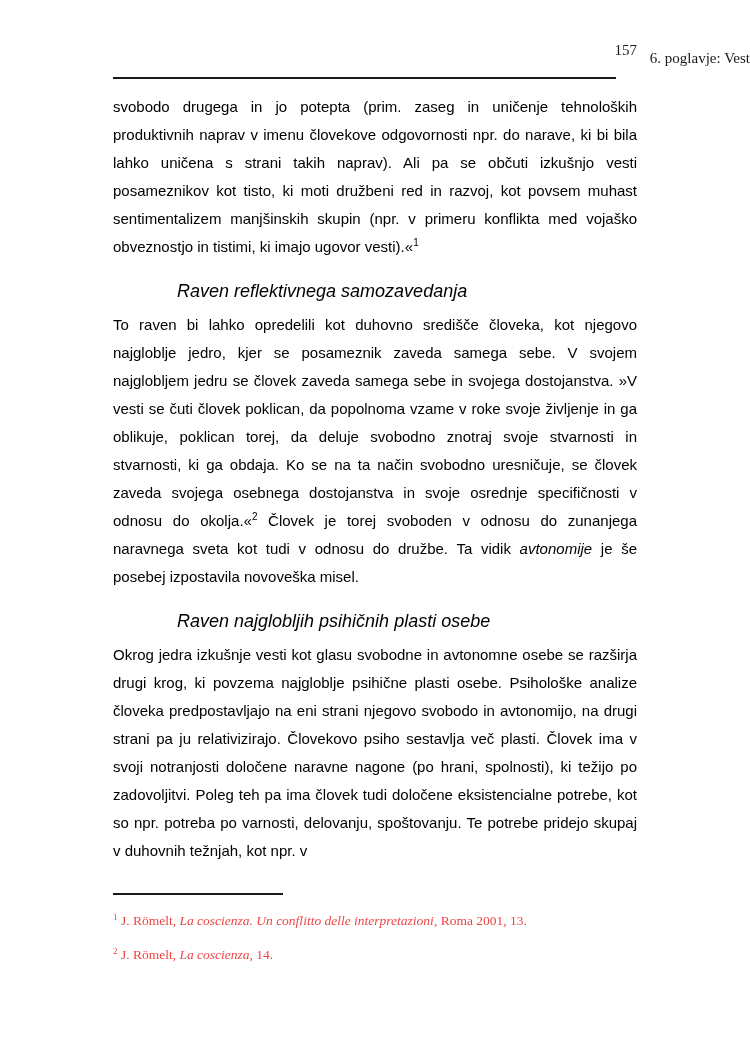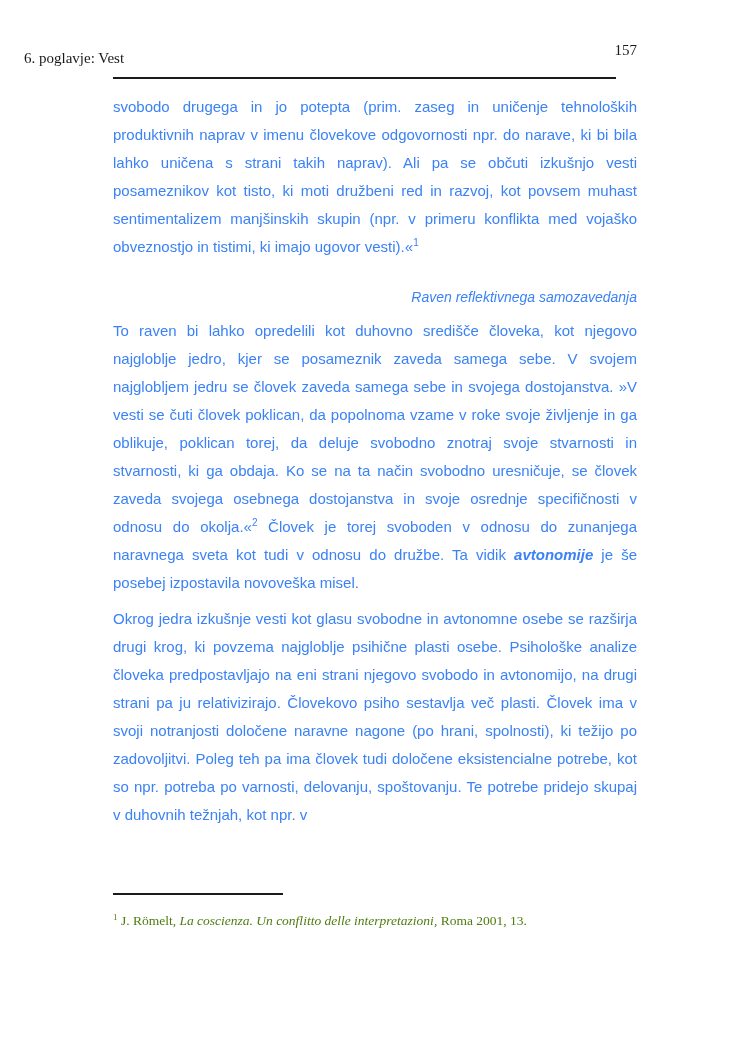--- a/index.html
+++ b/index.html
@@ -22,73 +22,72 @@
     padding: 50px 113px 0 113px;
     font-family: "Liberation Serif", serif;
     font-size: 15px;
     color: #1a1a1a;
     height: 20px;
   }
   .header .chapter {
     position: absolute;
     left: 0;
     right: 0;
-    text-align: left;
+    text-align: right;
     padding-left: 24px;
   }
   .header .pagenum {
     position: absolute;
     right: 113px;
     top: 42px;
   }
   .header-rule {
     margin: 7px 0 0 113px;
     width: 503px;
     height: 2px;
     background: #1a1a1a;
   }
   
   .content {
     padding: 14px 113px 0 113px;
     font-size: 15px;
     line-height: 28px;
     text-align: justify;
-    color: #3b82f6;
+    color: #000000;
   }
   .content p.body-p {
     margin: 0 0 8px 0;
   }
   .content p.body-p:last-child {
     margin-bottom: 0;
   }
   .section-heading {
-    margin: 22px 0 6px 64px;
+    margin: 16px 0 6px 64px;
     font-style: italic;
-    font-size: 14px;
+    font-size: 18px;
     line-height: 28px;
-    text-align: right;
+    text-align: left;
   }
   sup.fn-ref {
     font-size: 10px;
     line-height: 0;
     vertical-align: super;
   }
   em.inline-italic {
     font-style: italic;
-    font-weight: bold;
   }
   
   .footnotes {
     position: absolute;
     left: 113px;
     right: 113px;
     top: 893px;
     font-family: "Liberation Serif", serif;
     font-size: 13.5px;
-    color: #4d7c0f;
+    color: #ef4444;
     text-align: left;
   }
   .fn-rule {
     width: 170px;
     height: 2px;
     background: #1a1a1a;
   }
   .footnote {
     margin: 17px 0 0 0;
     line-height: 17px;
@@ -115,25 +114,27 @@
 
   <div class="content">
 
     <p class="body-p"><span>svobodo drugega in jo potepta (prim. zaseg in uničenje tehnoloških produktivnih naprav v imenu človekove odgovornosti npr. do narave, ki bi bila lahko uničena s strani takih naprav). Ali pa se občuti izkušnjo vesti posameznikov kot tisto, ki moti družbeni red in razvoj, kot povsem muhast sentimentalizem manjšinskih skupin (npr. v primeru konflikta med vojaško obveznostjo in tistimi, ki imajo ugovor vesti).«</span><sup class="fn-ref">1</sup></p>
 
 
     <p class="section-heading">Raven reflektivnega samozavedanja</p>
 
     <p class="body-p"><span>To raven bi lahko opredelili kot duhovno središče človeka, kot njegovo najgloblje jedro, kjer se posameznik zaveda samega sebe. V svojem najglobljem jedru se človek zaveda samega sebe in svojega dostojanstva. »V vesti se čuti človek poklican, da popolnoma vzame v roke svoje življenje in ga oblikuje, poklican torej, da deluje svobodno znotraj svoje stvarnosti in stvarnosti, ki ga obdaja. Ko se na ta način svobodno uresničuje, se človek zaveda svojega osebnega dostojanstva in svoje osrednje specifičnosti v odnosu do okolja.«</span><sup class="fn-ref">2</sup><span> Človek je torej svoboden v odnosu do zunanjega naravnega sveta kot tudi v odnosu do družbe. Ta vidik </span><em class="inline-italic">avtonomije</em><span> je še posebej izpostavila novoveška misel.</span></p>
 
+    <p class="section-heading">Raven najglobljih psihičnih plasti osebe</p>
 
     <p class="body-p"><span>Okrog jedra izkušnje vesti kot glasu svobodne in avtonomne osebe se razširja drugi krog, ki povzema najgloblje psihične plasti osebe. Psihološke analize človeka predpostavljajo na eni strani njegovo svobodo in avtonomijo, na drugi strani pa ju relativizirajo. Človekovo psiho sestavlja več plasti. Človek ima v svoji notranjosti določene naravne nagone (po hrani, spolnosti), ki težijo po zadovoljitvi. Poleg teh pa ima človek tudi določene eksistencialne potrebe, kot so npr. potreba po varnosti, delovanju, spoštovanju. Te potrebe pridejo skupaj v duhovnih težnjah, kot npr. v</span></p>
 
   </div>
 
   <div class="footnotes">
     <div class="fn-rule"></div>
 
     <p class="footnote"><sup>1</sup> <span>J. Römelt, </span><em>La coscienza. Un conflitto delle interpretazioni</em><span>, Roma 2001, 13.</span></p>
 
+    <p class="footnote"><sup>2</sup> <span>J. Römelt, </span><em>La coscienza</em><span>, 14.</span></p>
   </div>
 
 </div>
 
 </body></html>

